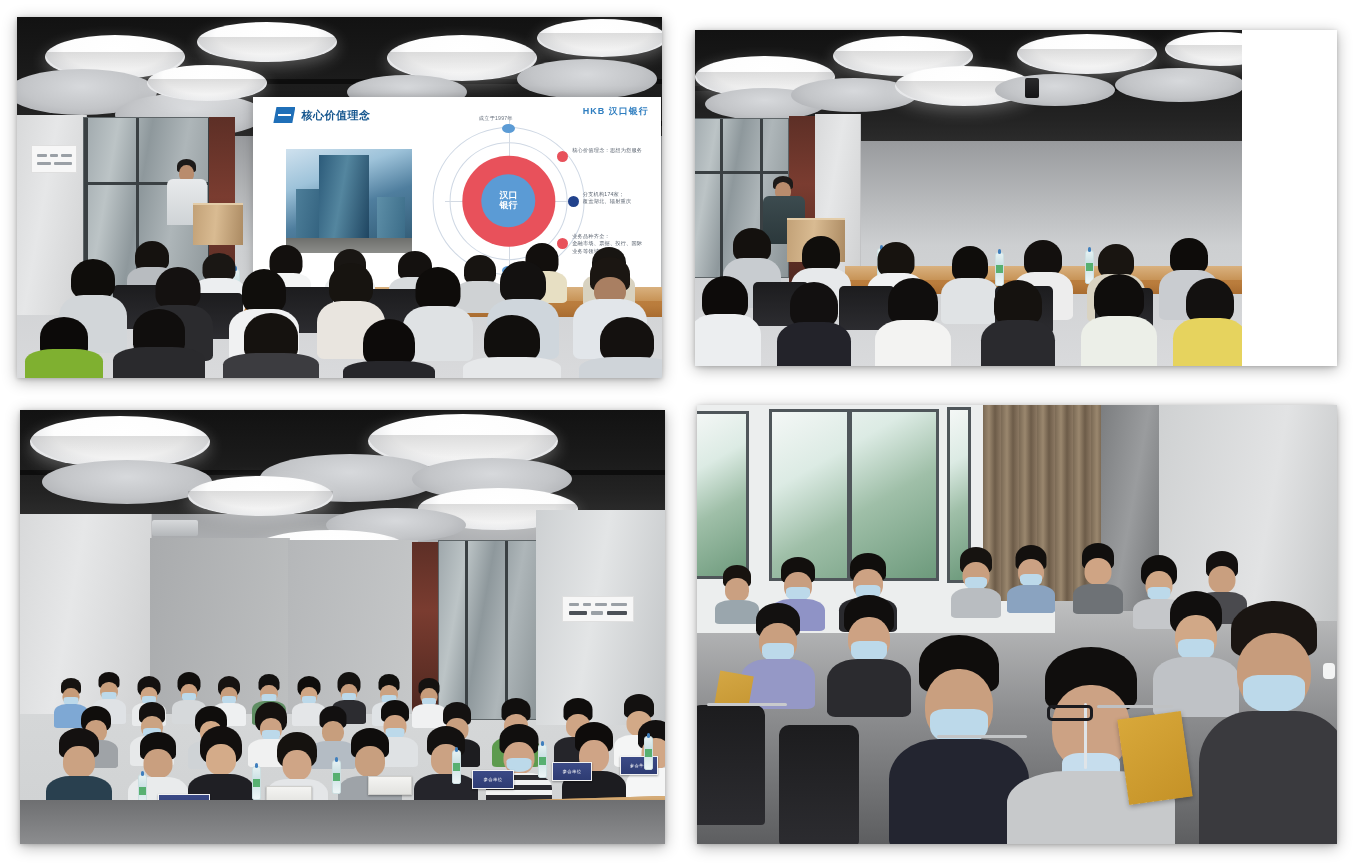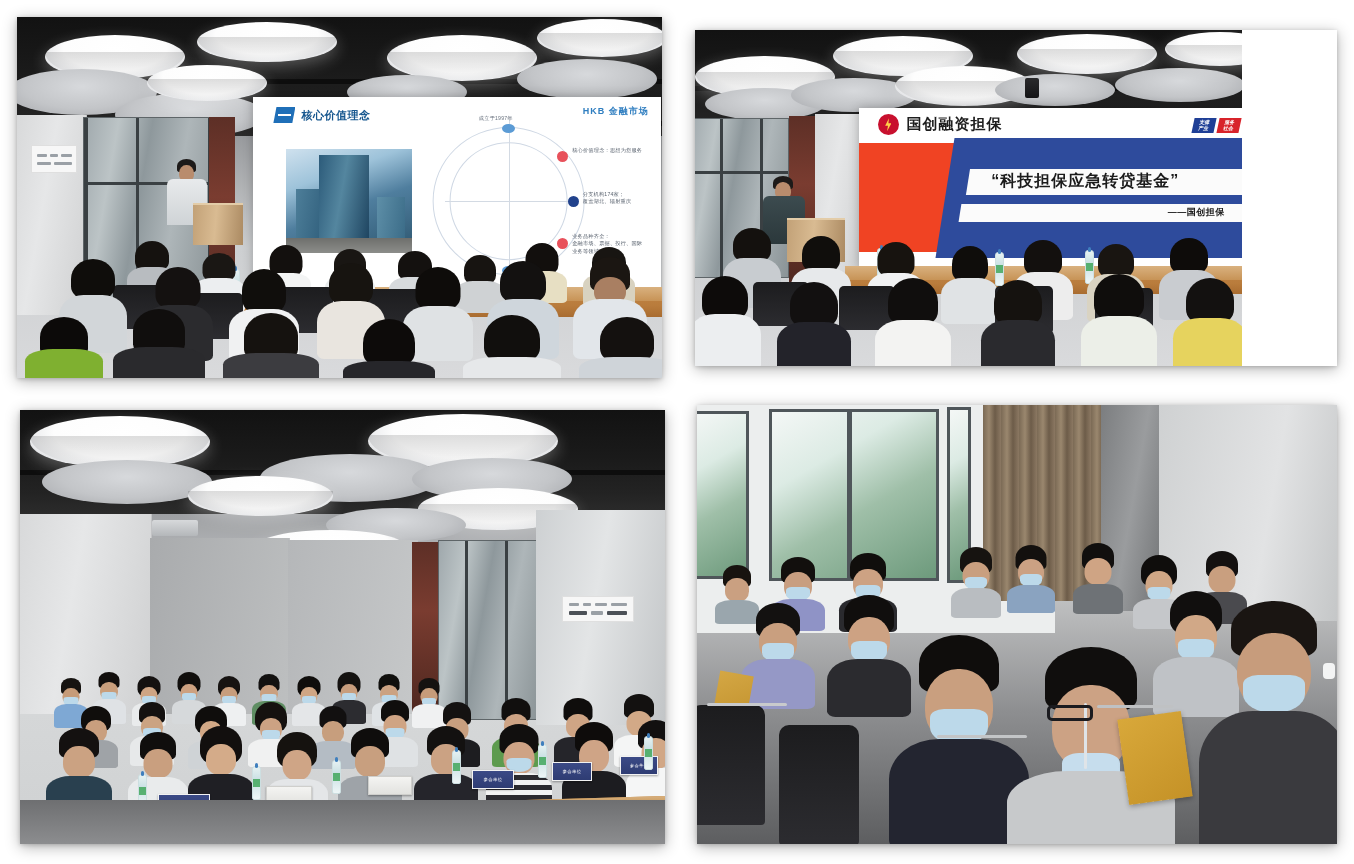--- a/index.html
+++ b/index.html
@@ -412,36 +412,42 @@
 
         <div class="screen" style="left:236px; top:80px; width:408px; height:200px;">
           <div class="slide-hkb">
 
             <div class="hkb-head">
               <div class="hkb-diamond"></div>
               <div class="hkb-title">核心价值理念</div>
             </div>
 
             <div class="hkb-logo">
-              <span>HKB 金融市场</span>
+              <span>HKB 汉口银行</span>
             </div>
 
             <div class="hkb-photo">
               <div class="tower2"></div>
                 <div class="tower"></div>
                 <div class="tower3"></div>
                 <div class="ground"></div>
             </div>
 
             <div class="hkb-diagram">
               <div class="ring r1" style="left:32%;"></div>
               <div class="ring r2" style="left:32%;"></div>
               <div class="axis-v"></div>
               <div class="axis-h"></div>
 
+              <div class="core-outer">
+                <div class="core-inner">
+                  <span>汉口</span>
+                  <span>银行</span>
+                </div>
+              </div>
 
               <div class="dot blue" style="left:29%; top:4%;  width:13px; height:9px;"></div>
               <div class="dot blue" style="left:29%; bottom:6%; width:13px; height:9px;"></div>
               <div class="dot red" style="left:55%; top:20%; width:11px; height:11px;"></div>
               <div class="dot navy" style="left:60%; top:47%; width:11px; height:11px;"></div>
               <div class="dot red" style="left:55%; top:72%; width:11px; height:11px;"></div>
 
               <div class="slide-note" style="left:62%; top:18%;">核心价值理念：思想为您服务</div>
               <div class="slide-note" style="left:67%; top:44%;">分支机构174家；
 覆盖湖北、辐射重庆</div>
@@ -595,43 +601,20 @@
         <div class="speaker-box" style="left:330px; top:48px; width:14px; height:20px;"></div>
 
         <div class="glass-wall" style="left:-6px; top:88px; width:100px; height:160px;">
           <div class="mullion" style="left:30px; top:0; bottom:0; width:3px;"></div>
           <div class="mullion" style="left:70px; top:0; bottom:0; width:3px;"></div>
           <div class="mullion" style="left:0; right:0; top:52px; height:3px;"></div>
         </div>
         <div class="wood-col" style="left:94px; top:86px; width:28px; height:170px;"></div>
         <div class="wall-panel" style="left:120px; top:84px; width:46px; height:170px;"></div>
 
-        <div class="screen" style="left:164px; top:78px; right:-6px; height:160px;">
-          <div class="slide-gc">
-            <div class="gc-red-block"></div>
-            <div class="gc-blue-block"></div>
-            <div class="gc-band-white b1"></div>
-            <div class="gc-band-white b2"></div>
-
-            <div class="gc-head">
-              <div class="gc-mark"></div>
-              <div class="gc-name">国创融资担保</div>
-            </div>
-
-            <div class="gc-badges">
-              <div class="gc-badge blue">支撑
-产业</div>
-              <div class="gc-badge red">服务
-社会</div>
-            </div>
-
-            <div class="gc-slide-title">“科技担保应急转贷基金”</div>
-            <div class="gc-slide-sub">——国创担保</div>
-          </div>
-        </div>
 
         <div class="speaker-hair" style="left:78px; top:146px; width:20px; height:13px;"></div>
         <div class="speaker-head" style="left:80px; top:152px; width:16px; height:18px;"></div>
         <div class="speaker-body dark" style="left:68px; top:166px; width:42px; height:48px;"></div>
         <div class="podium" style="left:92px; top:188px; width:58px; height:44px;"></div>
 
         <div class="long-table" style="left:150px; top:236px; right:0; height:28px;">
           <div class="table-top"></div>
         </div>
         <div class="bottle" style="left:182px; top:218px;">

